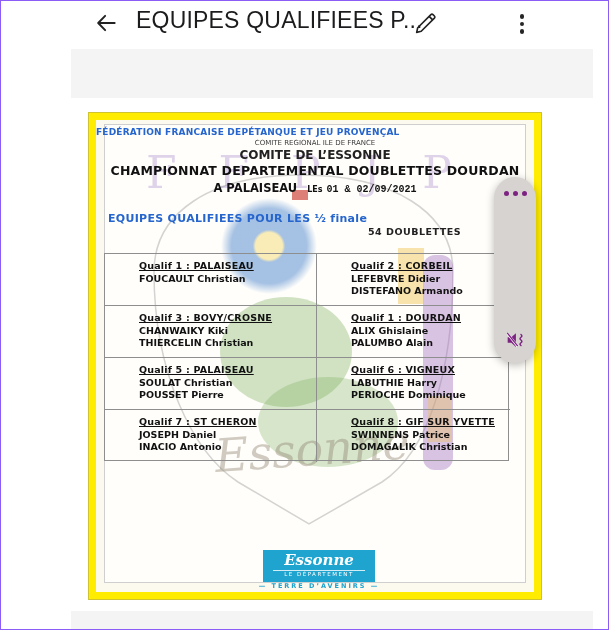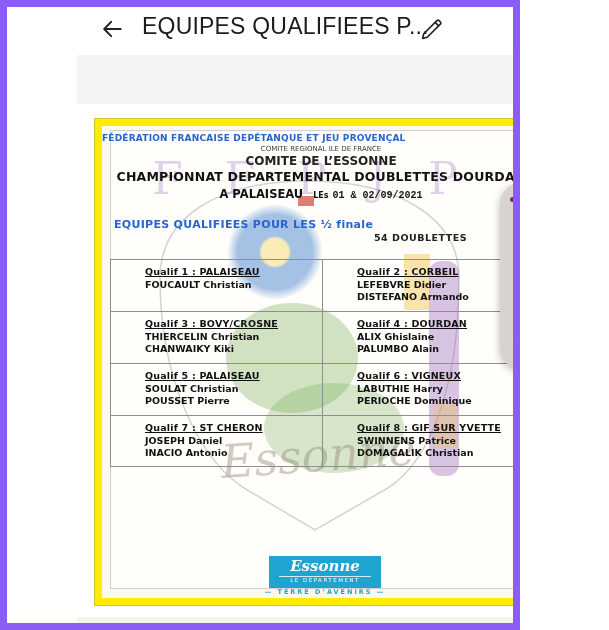--- a/index.html
+++ b/index.html
@@ -1,19 +1,19 @@
 <!DOCTYPE html>
 <html><head>
 <meta charset="utf-8">
 <style>
   html,body{margin:0;padding:0;background:#ffffff;}
   *{box-sizing:border-box;}
   #screen{
-    position:relative;width:520px;height:630px;background:#ffffff;
-    border:7px solid #8b5cf6;overflow:hidden;
+    position:relative;width:609px;height:630px;background:#ffffff;
+    border:1px solid #8b5cf6;overflow:hidden;
     font-family:"Liberation Sans",sans-serif;
   }
   
   .appbar{position:absolute;left:0;top:0;width:100%;height:47px;background:#ffffff;}
   .back-btn{position:absolute;left:92px;top:9px;width:30px;height:30px;cursor:pointer;}
   .appbar-title{
     position:absolute;left:135px;top:6px;font-size:23px;font-weight:500;
     color:#1c1c1e;white-space:nowrap;letter-spacing:.2px;
   }
   .edit-btn{position:absolute;left:411px;top:8px;width:30px;height:30px;cursor:pointer;}
@@ -153,25 +153,25 @@
           <div class="q-title">Qualif 1 : PALAISEAU</div>
           <div>FOUCAULT Christian</div>
         </div>
         <div class="q-cell">
           <div class="q-title">Qualif 2 : CORBEIL</div>
           <div>LEFEBVRE Didier</div>
           <div>DISTEFANO Armando</div>
         </div>
         <div class="q-cell">
           <div class="q-title">Qualif 3 : BOVY/CROSNE</div>
+          <div>CHANWAIKY Kiki</div>
           <div>THIERCELIN Christian</div>
-          <div>CHANWAIKY Kiki</div>
-        </div>
-        <div class="q-cell">
-          <div class="q-title">Qualif 4 : DOURDAN</div>
+        </div>
+        <div class="q-cell">
+          <div class="q-title">Qualif 1 : DOURDAN</div>
           <div>ALIX Ghislaine</div>
           <div>PALUMBO Alain</div>
         </div>
         <div class="q-cell">
           <div class="q-title">Qualif 5 : PALAISEAU</div>
           <div>SOULAT Christian</div>
           <div>POUSSET Pierre</div>
         </div>
         <div class="q-cell">
           <div class="q-title">Qualif 6 : VIGNEUX</div>

